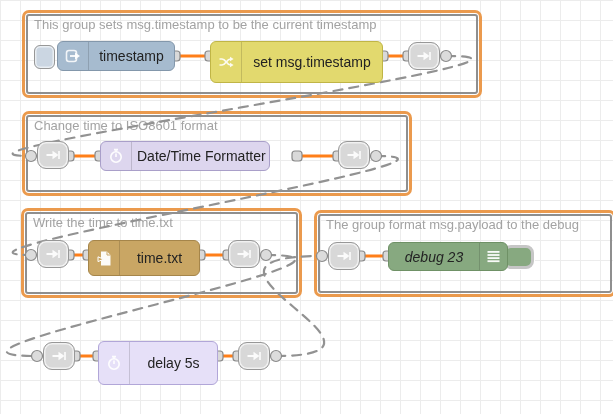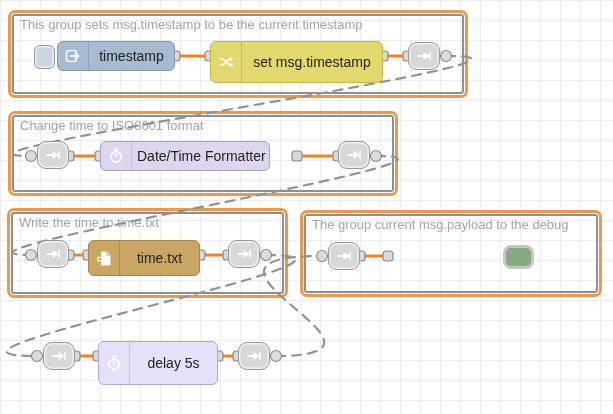--- a/index.html
+++ b/index.html
@@ -6,21 +6,21 @@
   .canvas{
     position:relative;width:613px;height:414px;overflow:hidden;
     font-family:"Liberation Sans",sans-serif;
     background-color:#ffffff;
     background-image:
       linear-gradient(to right,#ececec 1px,transparent 1px),
       linear-gradient(to bottom,#ececec 1px,transparent 1px);
     background-size:20px 20px;
   }
   svg.wire-layer{position:absolute;left:0;top:0;z-index:2;}
-  .group{position:absolute;border:3px solid #eb9a4d;border-radius:7px;box-sizing:border-box;z-index:1;}
+  .group{position:absolute;border:3px solid #eb9a4d;border-radius:7px;box-sizing:border-box;z-index:1;margin-left:14px;}
   .group-inner{position:absolute;inset:1px;border:2px solid #8f8f8f;border-radius:3px;}
   .group-title{
     position:absolute;left:9px;top:4px;font-size:13px;color:#a3a3a3;
     white-space:nowrap;overflow:hidden;max-width:calc(100% - 14px);
   }
   .nr-node{
     position:absolute;display:flex;align-items:center;box-sizing:border-box;
     border-radius:6px;border:1.5px solid;z-index:3;
     font-size:14px;color:#222;
   }
@@ -57,21 +57,21 @@
   <div class="group" style="left:8px;top:111px;width:390px;height:85px">
     <div class="group-inner"></div>
     <div class="group-title">Change time to ISO8601 format</div>
   </div>
   <div class="group" style="left:7px;top:208px;width:281px;height:90px">
     <div class="group-inner"></div>
     <div class="group-title">Write the time to time.txt</div>
   </div>
   <div class="group" style="left:300px;top:210px;width:302px;height:87px">
     <div class="group-inner"></div>
-    <div class="group-title">The group current msg.payload to the debug</div>
+    <div class="group-title">The group format msg.payload to the debug</div>
   </div>
 
   <svg class="wire-layer" width="613" height="414" viewBox="0 0 613 414">
 
     <g fill="none" stroke="#929292" stroke-width="2.2" stroke-dasharray="9 7" stroke-linecap="round">
       <path d="M446 56 C615 56 -110 156 31 156"></path>
       <path d="M376 156 C520 156 -100 255 31 255"></path>
       <path d="M266 255 C425 255 -125 357 37 356"></path>
       <path d="M276 356 C430 356 150 256 322 256"></path>
     </g>
@@ -202,20 +202,31 @@
   </div>
 
   <div class="link-node" style="left:328px;top:242px">
     <svg width="16" height="16" viewBox="0 0 16 16" opacity=".92">
       <path d="M1.5 8h7" stroke="#fff" stroke-width="2"></path>
       <path d="M7.5 3.8 L13.5 8 L7.5 12.2 Z" fill="#fff"></path>
       <path d="M14 4v8" stroke="#fff" stroke-width="1.6"></path>
     </svg>
   </div>
   <div class="debug-btn" style="left:503px;top:245px"></div>
+  <div class="nr-node" style="left:388px;top:242px;width:120px;height:29px;background:#87a980;border-color:#6f9166">
+    <span class="lbl it">debug 23</span>
+    <span class="icon-box right">
+      <svg width="15" height="15" viewBox="0 0 15 15" opacity=".95">
+        <rect x="1.5" y="2" width="12" height="1.8" fill="#fff"></rect>
+        <rect x="1.5" y="5.1" width="12" height="1.8" fill="#fff"></rect>
+        <rect x="1.5" y="8.2" width="12" height="1.8" fill="#fff"></rect>
+        <rect x="1.5" y="11.3" width="12" height="1.8" fill="#fff"></rect>
+      </svg>
+    </span>
+  </div>
 
   <div class="link-node" style="left:43px;top:342px">
     <svg width="16" height="16" viewBox="0 0 16 16" opacity=".92">
       <path d="M1.5 8h7" stroke="#fff" stroke-width="2"></path>
       <path d="M7.5 3.8 L13.5 8 L7.5 12.2 Z" fill="#fff"></path>
       <path d="M14 4v8" stroke="#fff" stroke-width="1.6"></path>
     </svg>
   </div>
   <div class="nr-node" style="left:98px;top:341px;width:120px;height:44px;background:#e6e0f8;border-color:#b1a6d8">
     <span class="icon-box">

